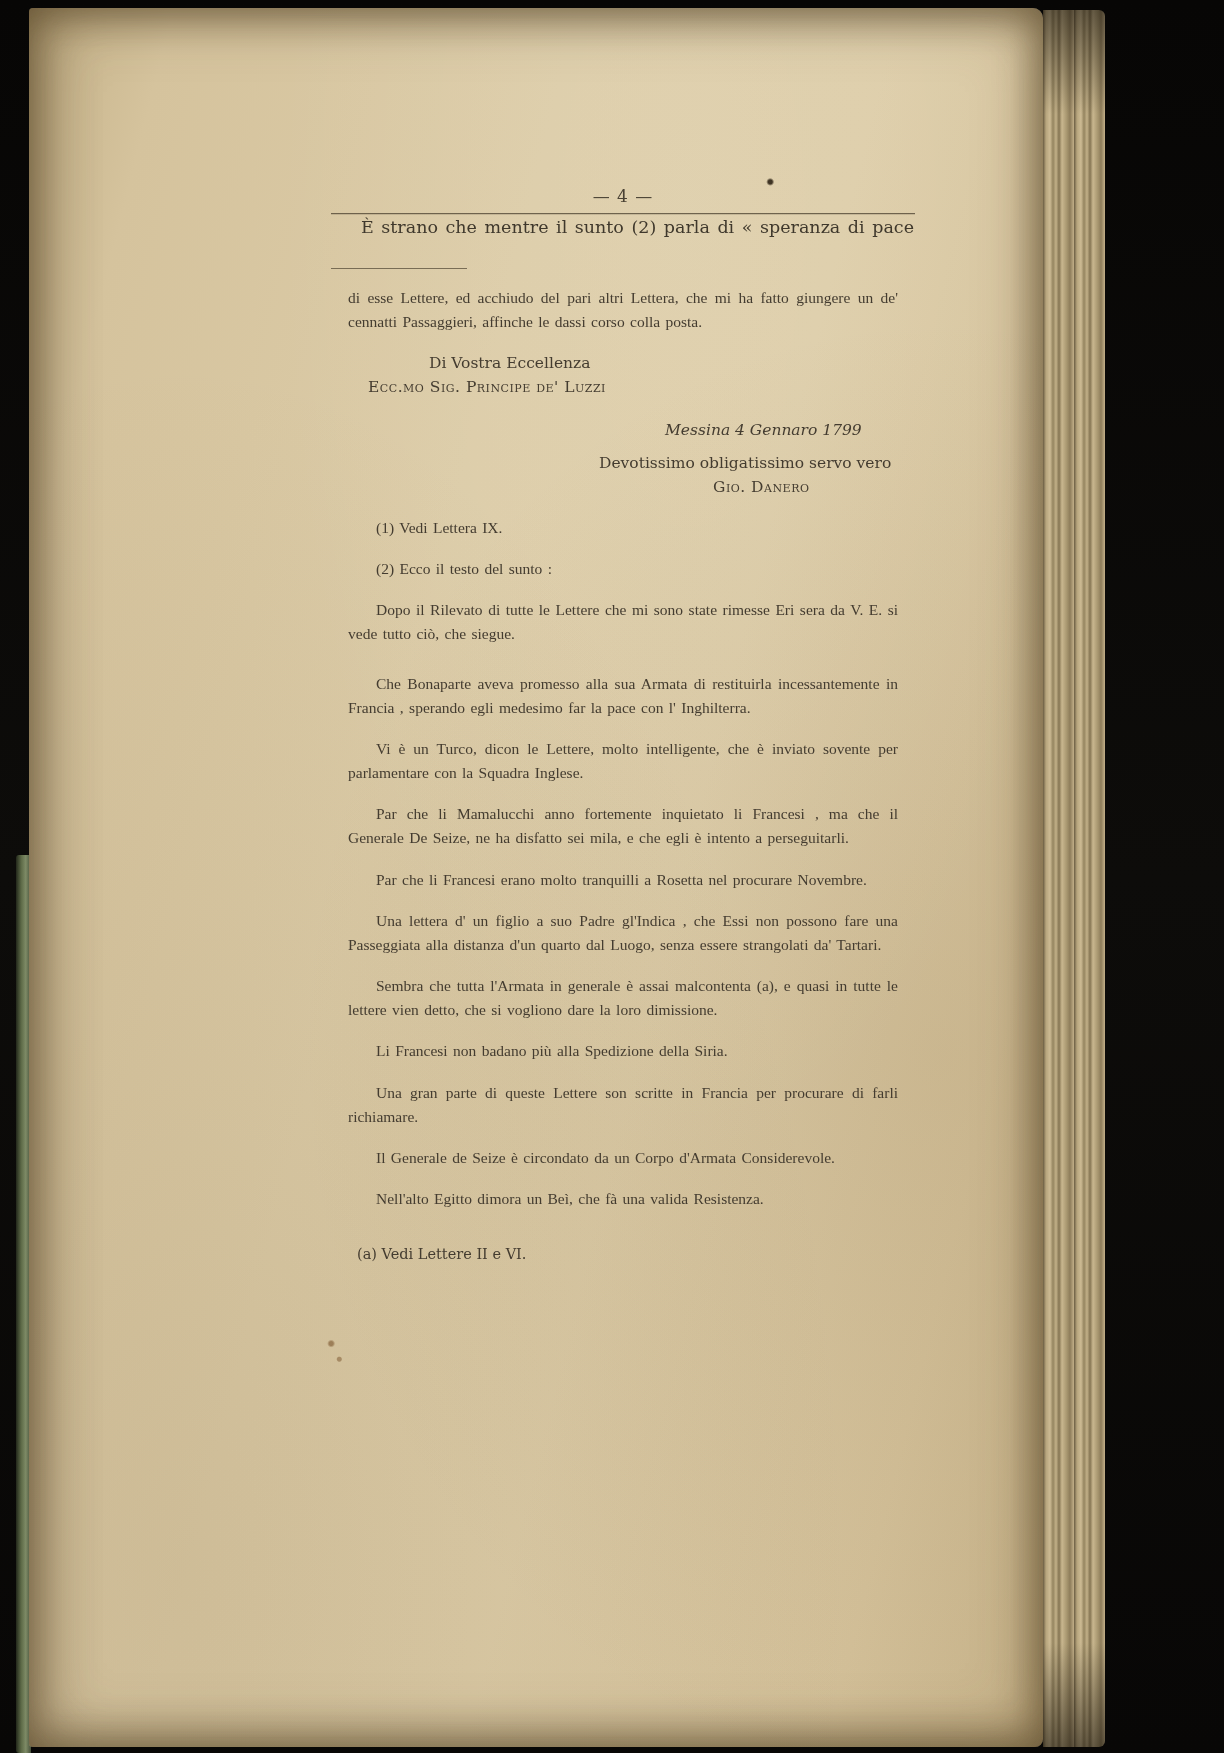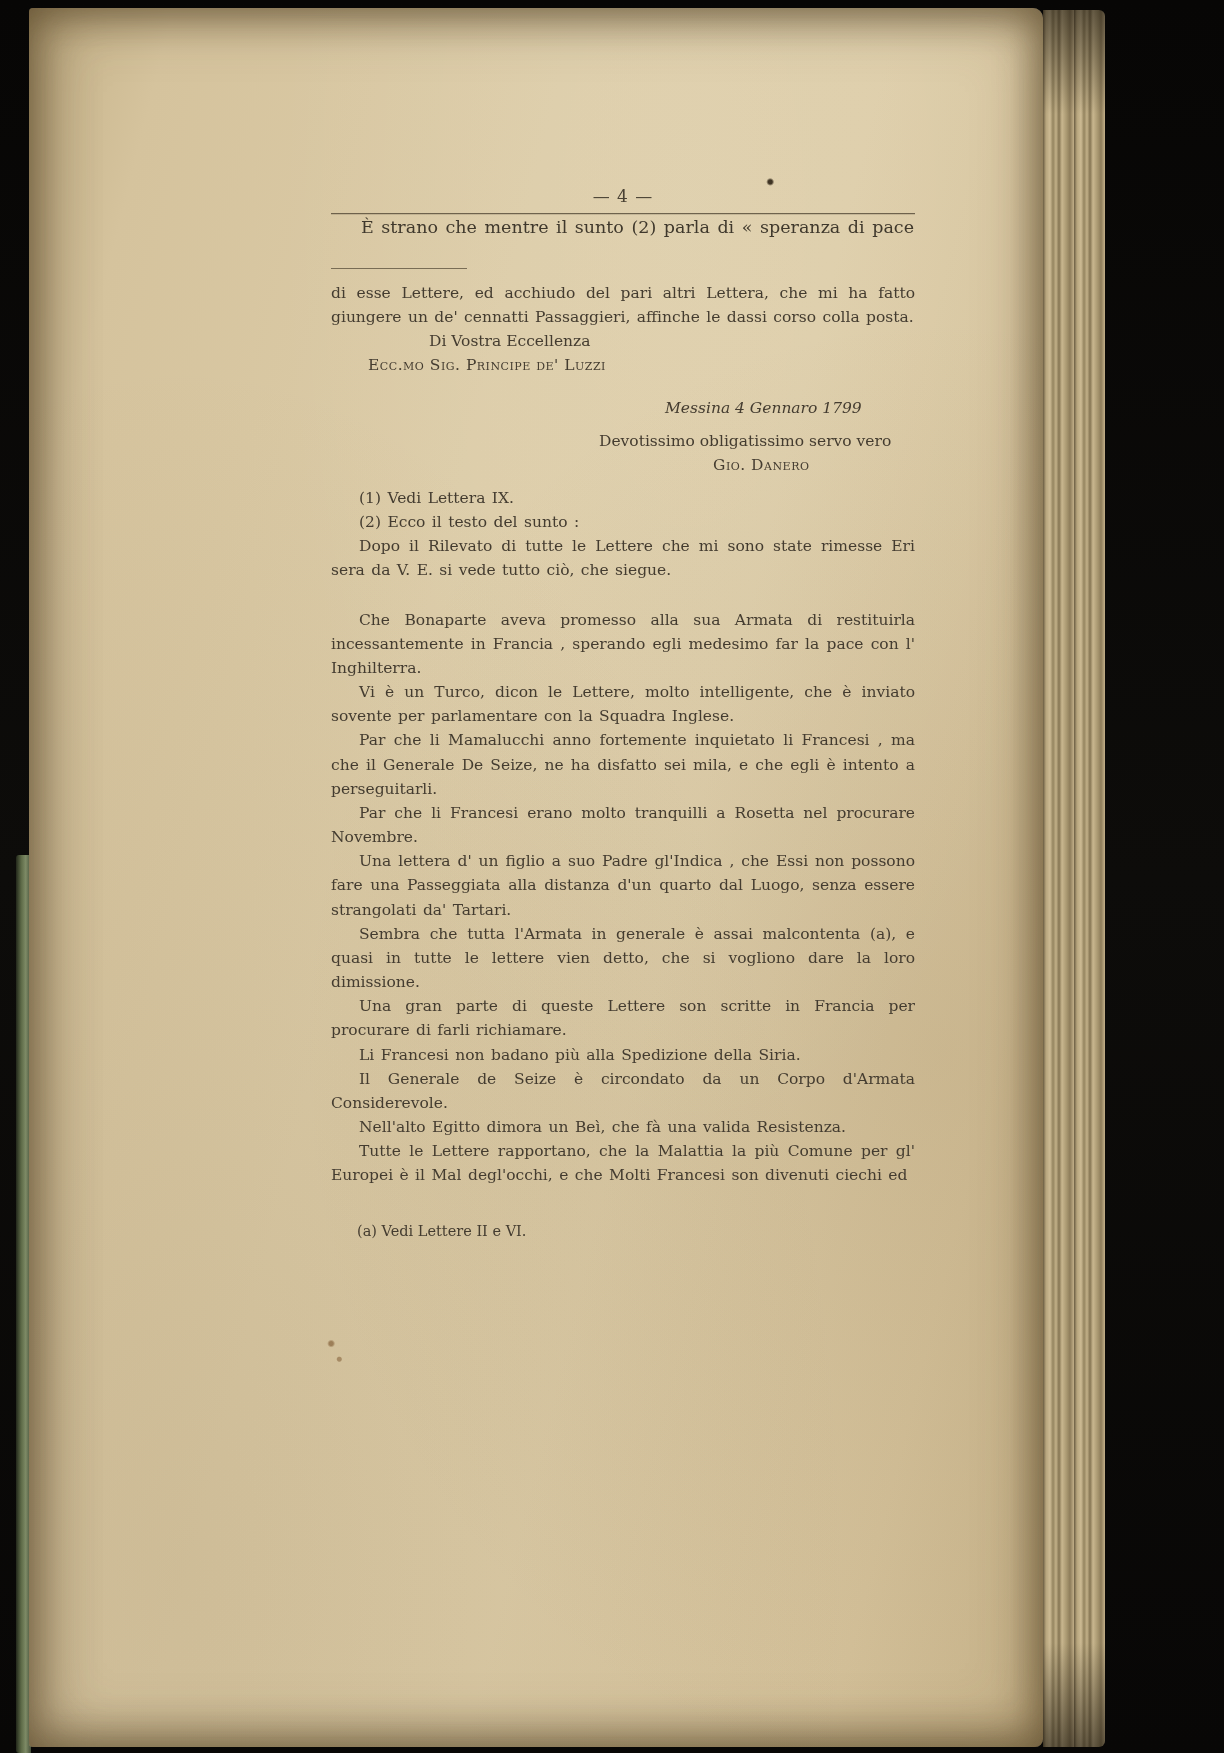--- a/index.html
+++ b/index.html
@@ -112,23 +112,24 @@
   }
 
   .footnote {
     margin-top: 12px;
     font-size: 15.5px;
     line-height: 1.56;
     color: #443c30;
   }
 
   .fn-para {
-    margin: 0;
+    margin: 17px;
     text-align: justify;
     word-spacing: 1.5px;
+    font-family: Liberation Serif, serif;
   }
   .fn-para.indent { text-indent: 28px; }
 
   .closing  { margin: 0; }
   .closing.l1 { margin-top: 17px; margin-left: 27px; }
   .closing.l2 { margin-left: 98px; }
   .closing.l3 { margin-left: 37px; }
 
   .smallcaps { font-variant: small-caps; letter-spacing: 0.5px; }
 
@@ -184,25 +185,24 @@
           <p class="fn-para indent">Dopo il Rilevato di tutte le Lettere che mi sono state rimesse Eri sera da V. E. si vede tutto ciò, che siegue.</p>
         </div>
 
         <div class="items-block">
           <p class="fn-para indent">Che Bonaparte aveva promesso alla sua Armata di restituirla incessantemente in Francia , sperando egli medesimo far la pace con l' Inghilterra.</p>
           <p class="fn-para indent">Vi è un Turco, dicon le Lettere, molto intelligente, che è inviato sovente per parlamentare con la Squadra Inglese.</p>
           <p class="fn-para indent">Par che li Mamalucchi anno fortemente inquietato li Francesi , ma che il Generale De Seize, ne ha disfatto sei mila, e che egli è intento a perseguitarli.</p>
           <p class="fn-para indent">Par che li Francesi erano molto tranquilli a Rosetta nel procurare Novembre.</p>
           <p class="fn-para indent">Una lettera d' un figlio a suo Padre gl'Indica , che Essi non possono fare una Passeggiata alla distanza d'un quarto dal Luogo, senza essere strangolati da' Tartari.</p>
           <p class="fn-para indent">Sembra che tutta l'Armata in generale è assai malcontenta (a), e quasi in tutte le lettere vien detto, che si vogliono dare la loro dimissione.</p>
+          <p class="fn-para indent">Li Francesi non badano più alla Spedizione della Siria.</p>
           <p class="fn-para indent">Una gran parte di queste Lettere son scritte in Francia per procurare di farli richiamare.</p>
-          <p class="fn-para indent">Li Francesi non badano più alla Spedizione della Siria.</p>
           <p class="fn-para indent">Il Generale de Seize è circondato da un Corpo d'Armata Considerevole.</p>
           <p class="fn-para indent">Nell'alto Egitto dimora un Beì, che fà una valida Resistenza.</p>
-          <p class="fn-para indent">Tutte le Lettere rapportano, che la Malattia la più Comune per gl' Europei è il Mal degl'occhi, e che Molti Francesi son divenuti ciechi ed</p>
         </div>
 
         <p class="bottom-note">(a) Vedi Lettere II e VI.</p>
 
       </div>
     </div>
   </div>
 
   <div class="page-stack"></div>
 

